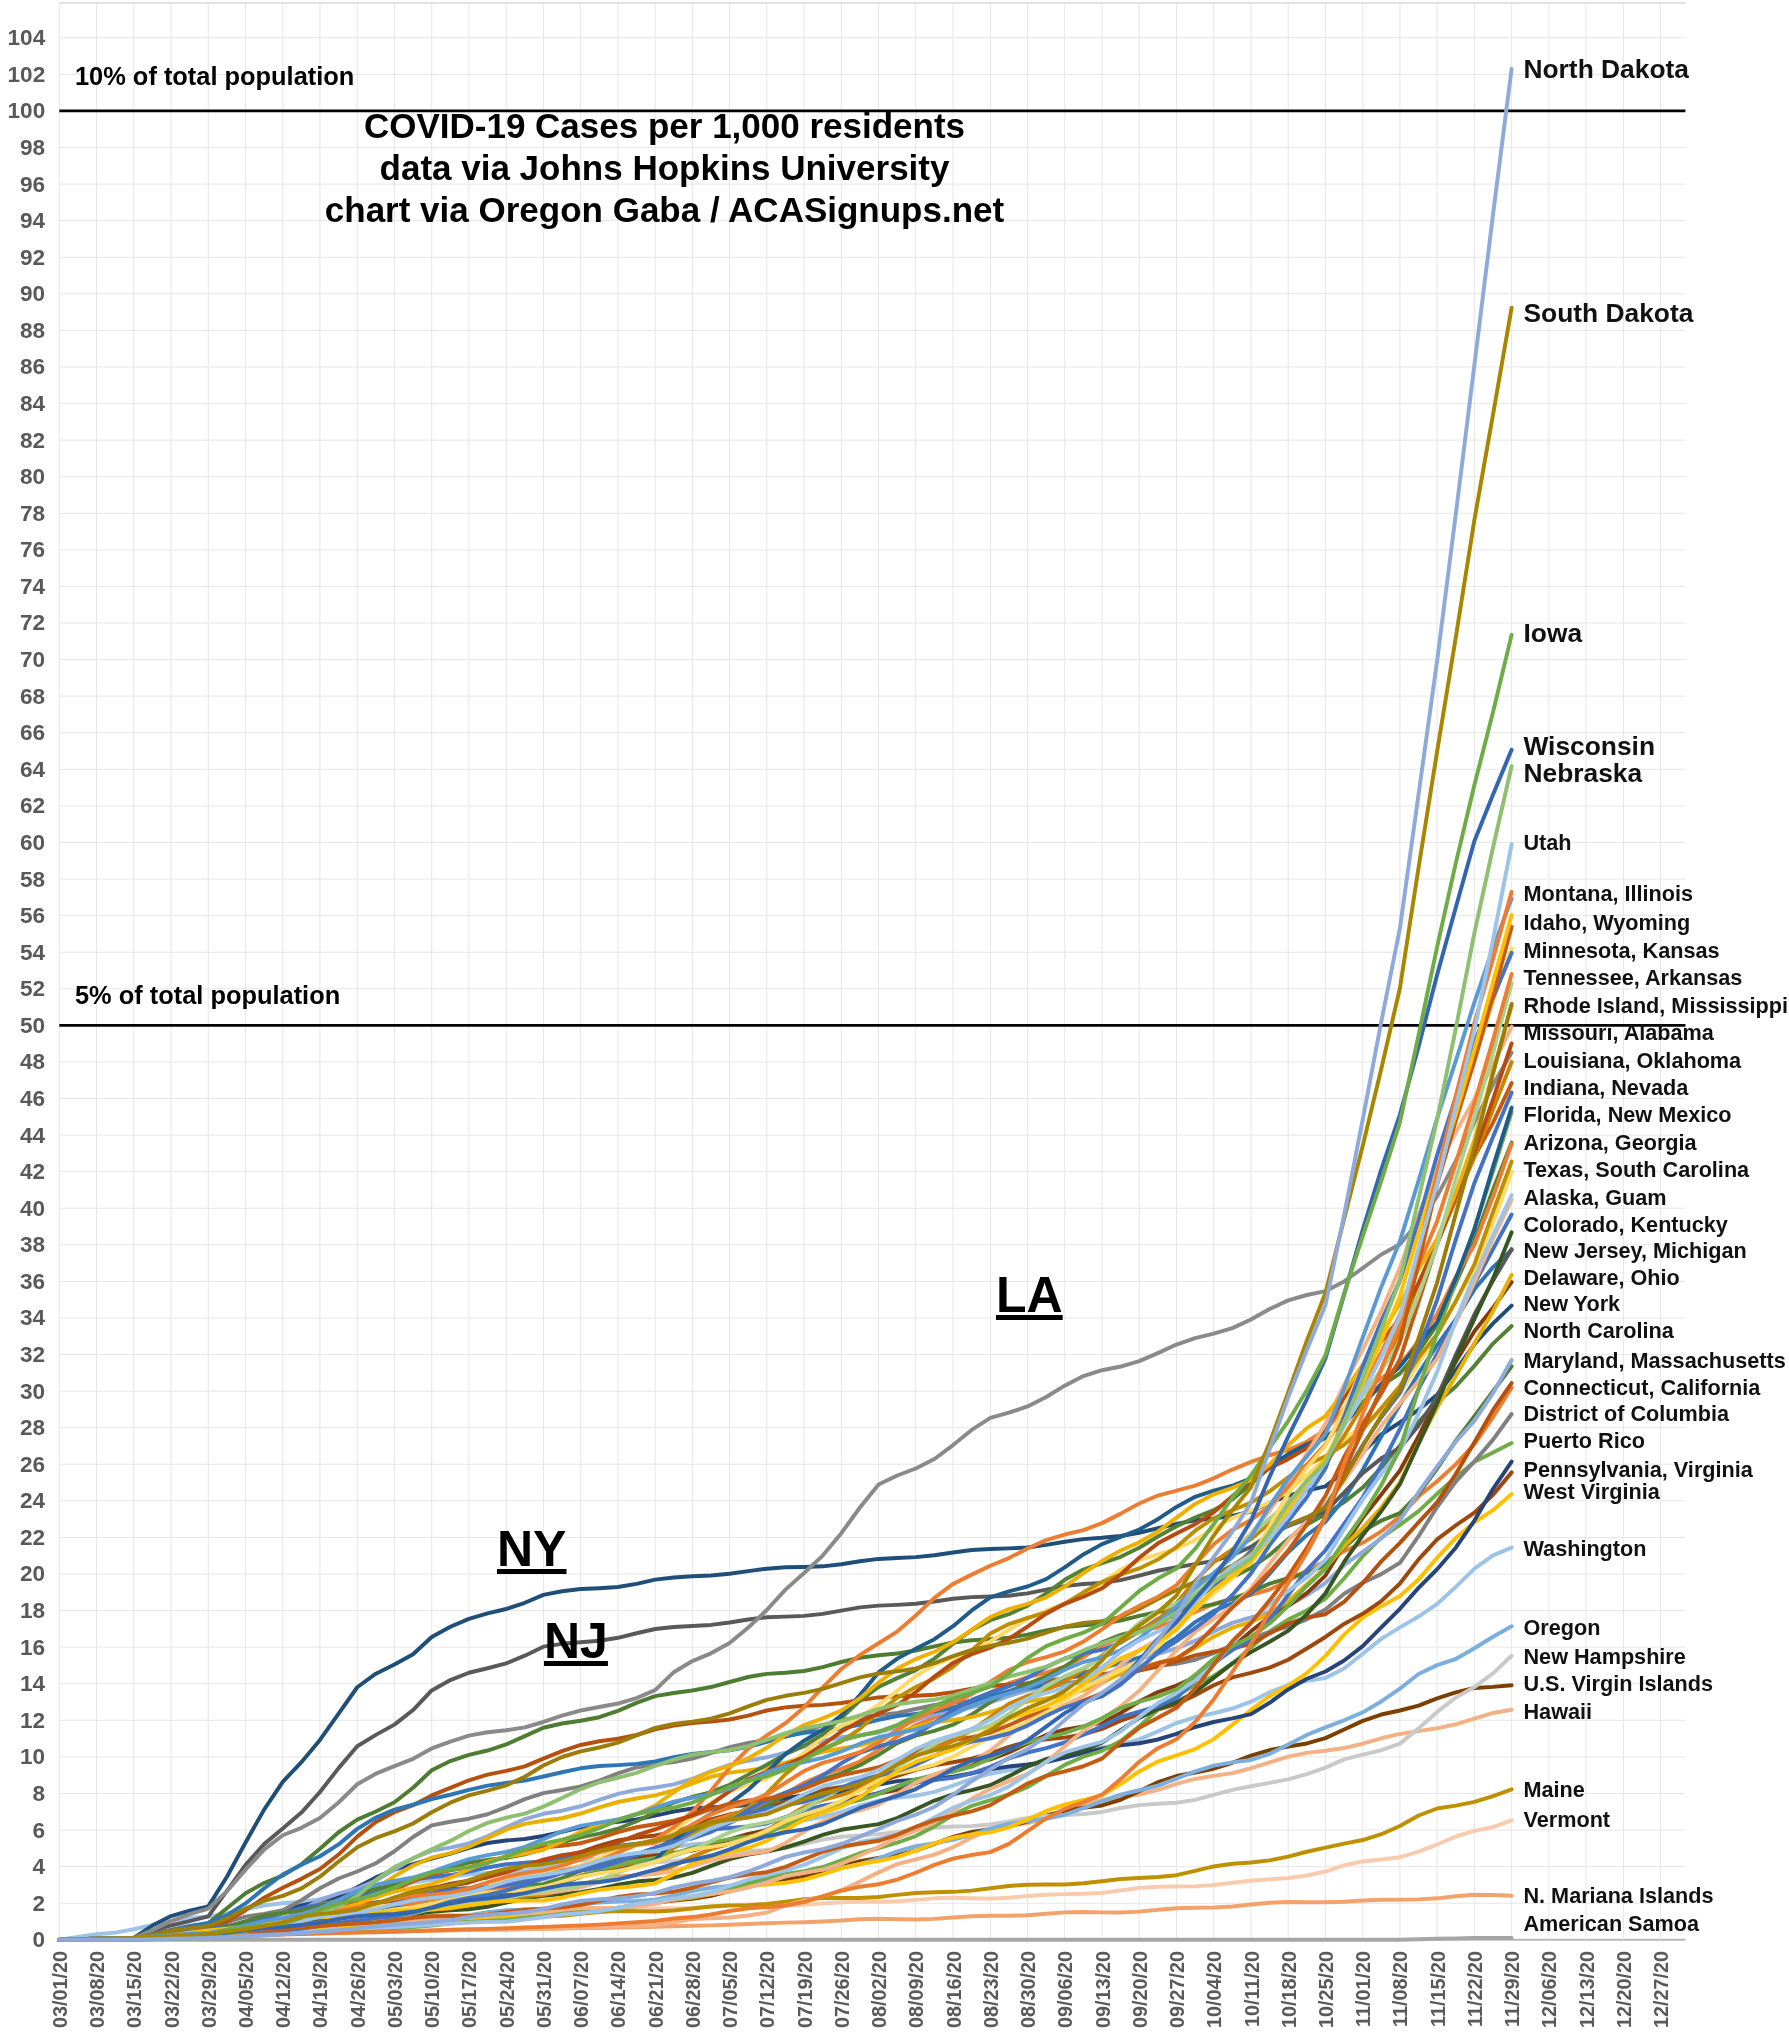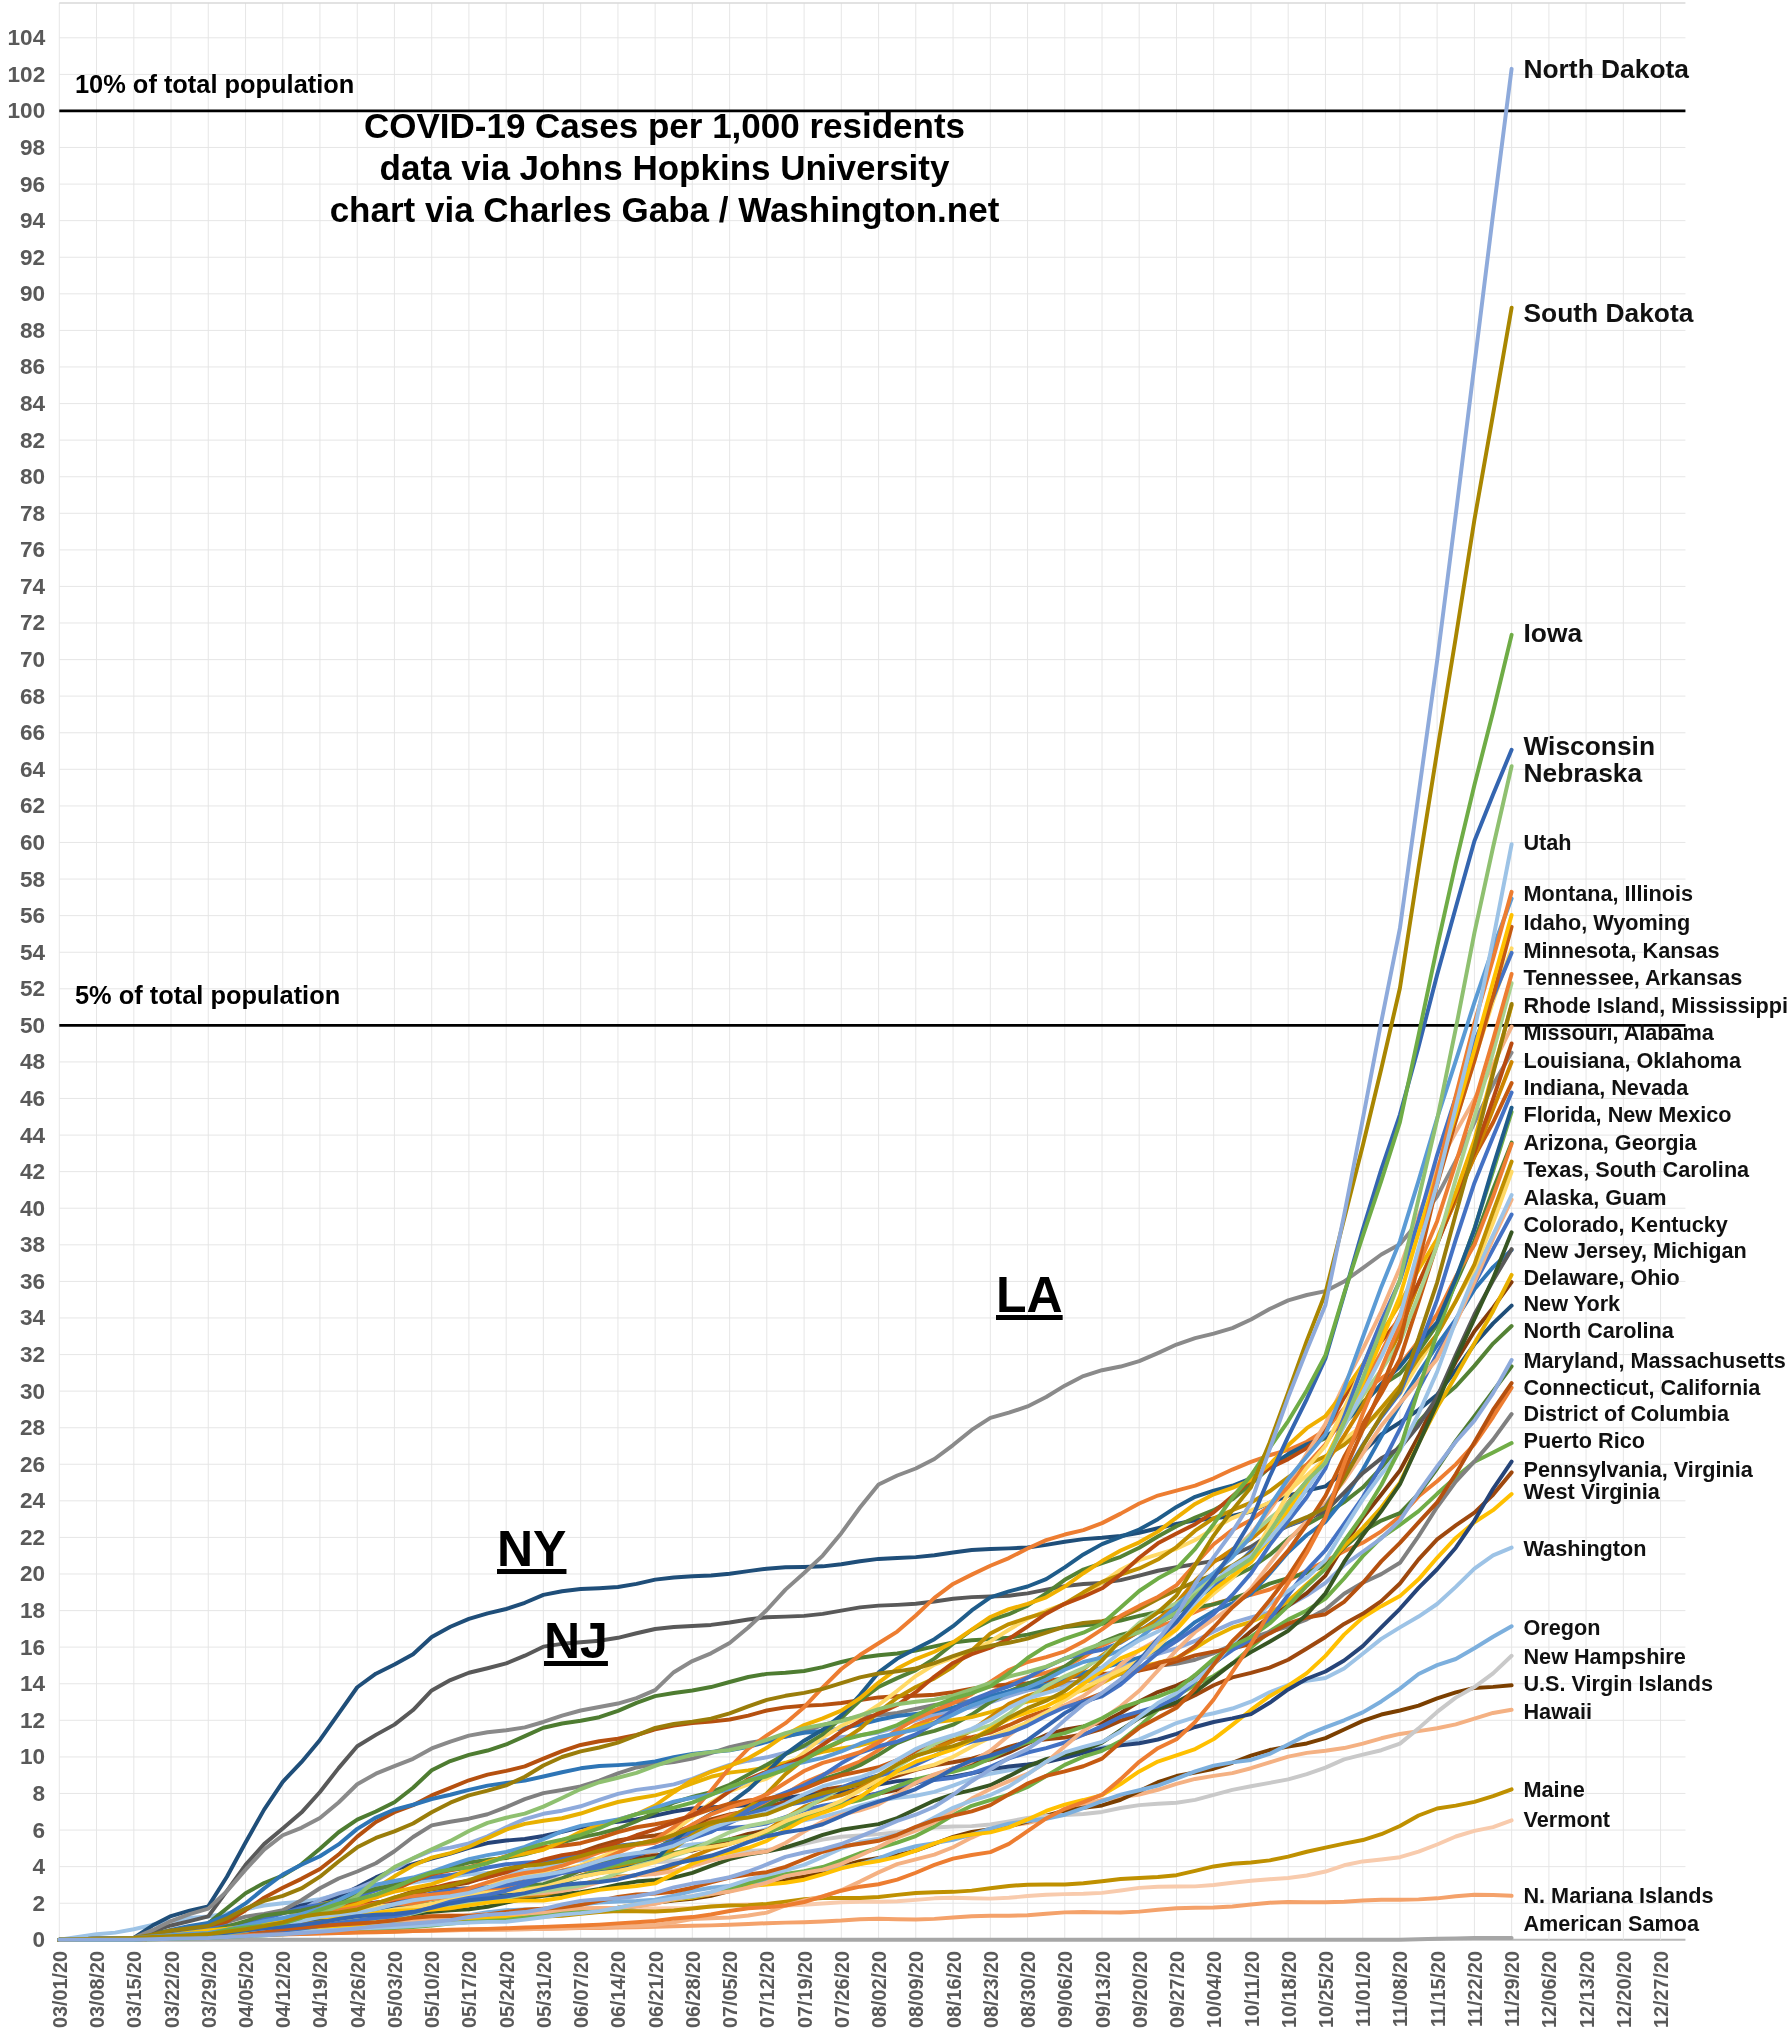--- a/index.html
+++ b/index.html
@@ -315,24 +315,24 @@
       <text class="rlabel-md" x="1618" y="1825.2">Hawaii</text>
       <text class="rlabel-md" x="1618" y="1908.7">Maine</text>
       <text class="rlabel-md" x="1618" y="1939.8">Vermont</text>
       <text class="rlabel-md" x="1618" y="2021.4">N. Mariana Islands</text>
       <text class="rlabel-md" x="1618" y="2050.5">American Samoa</text>
     </svg>
 
   <div class="title-block">
     <div>COVID-19 Cases per 1,000 residents</div>
     <div>data via Johns Hopkins University</div>
-    <div>chart via Charles Gaba / Washington.net</div>
+    <div>chart via Oregon Gaba / ACASignups.net</div>
   </div>
 
-  <div class="ann ann-pct" style="left:75px;top:70px;">10% of total population</div>
+  <div class="ann ann-pct" style="left:75px;top:62px;">10% of total population</div>
 
   <div class="ann ann-pct" style="left:75px;top:981px;">5% of total population</div>
 
   <div class="ann ann-state" style="left:497px;top:1520px;">NY</div>
 
   <div class="ann ann-state" style="left:524px;top:1612px;margin-left:20px;">NJ</div>
 
   <div class="ann ann-state" style="left:996px;top:1266px;">LA</div>
 </div>
 

